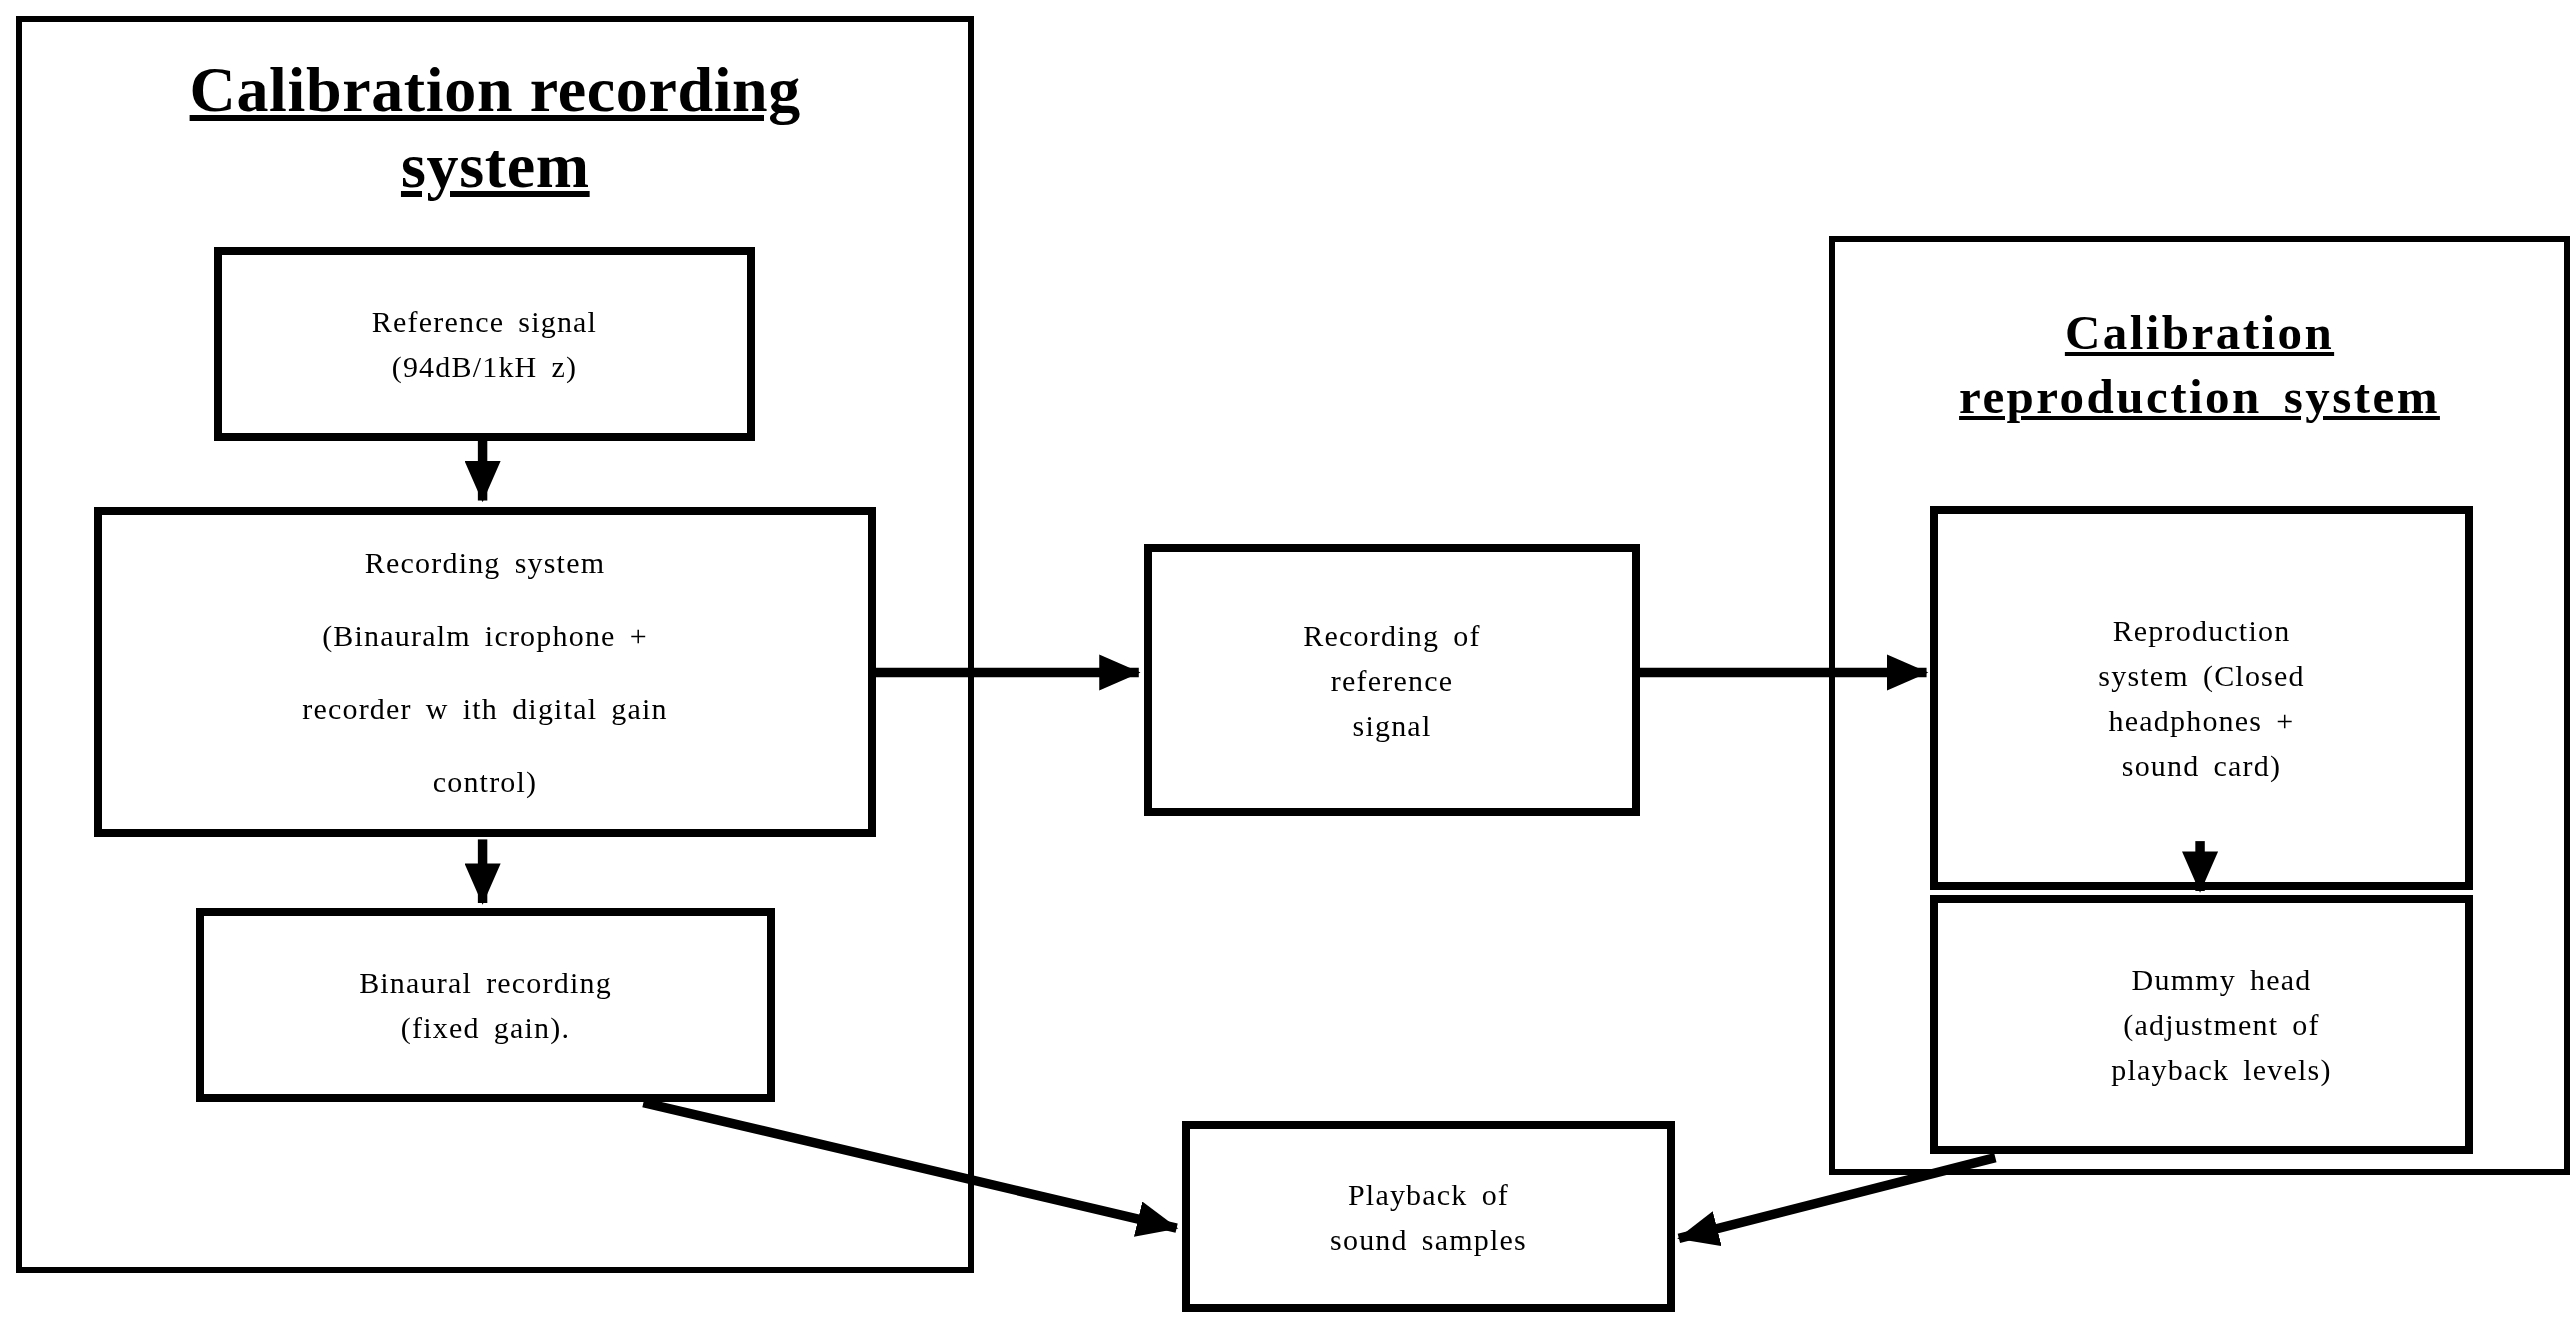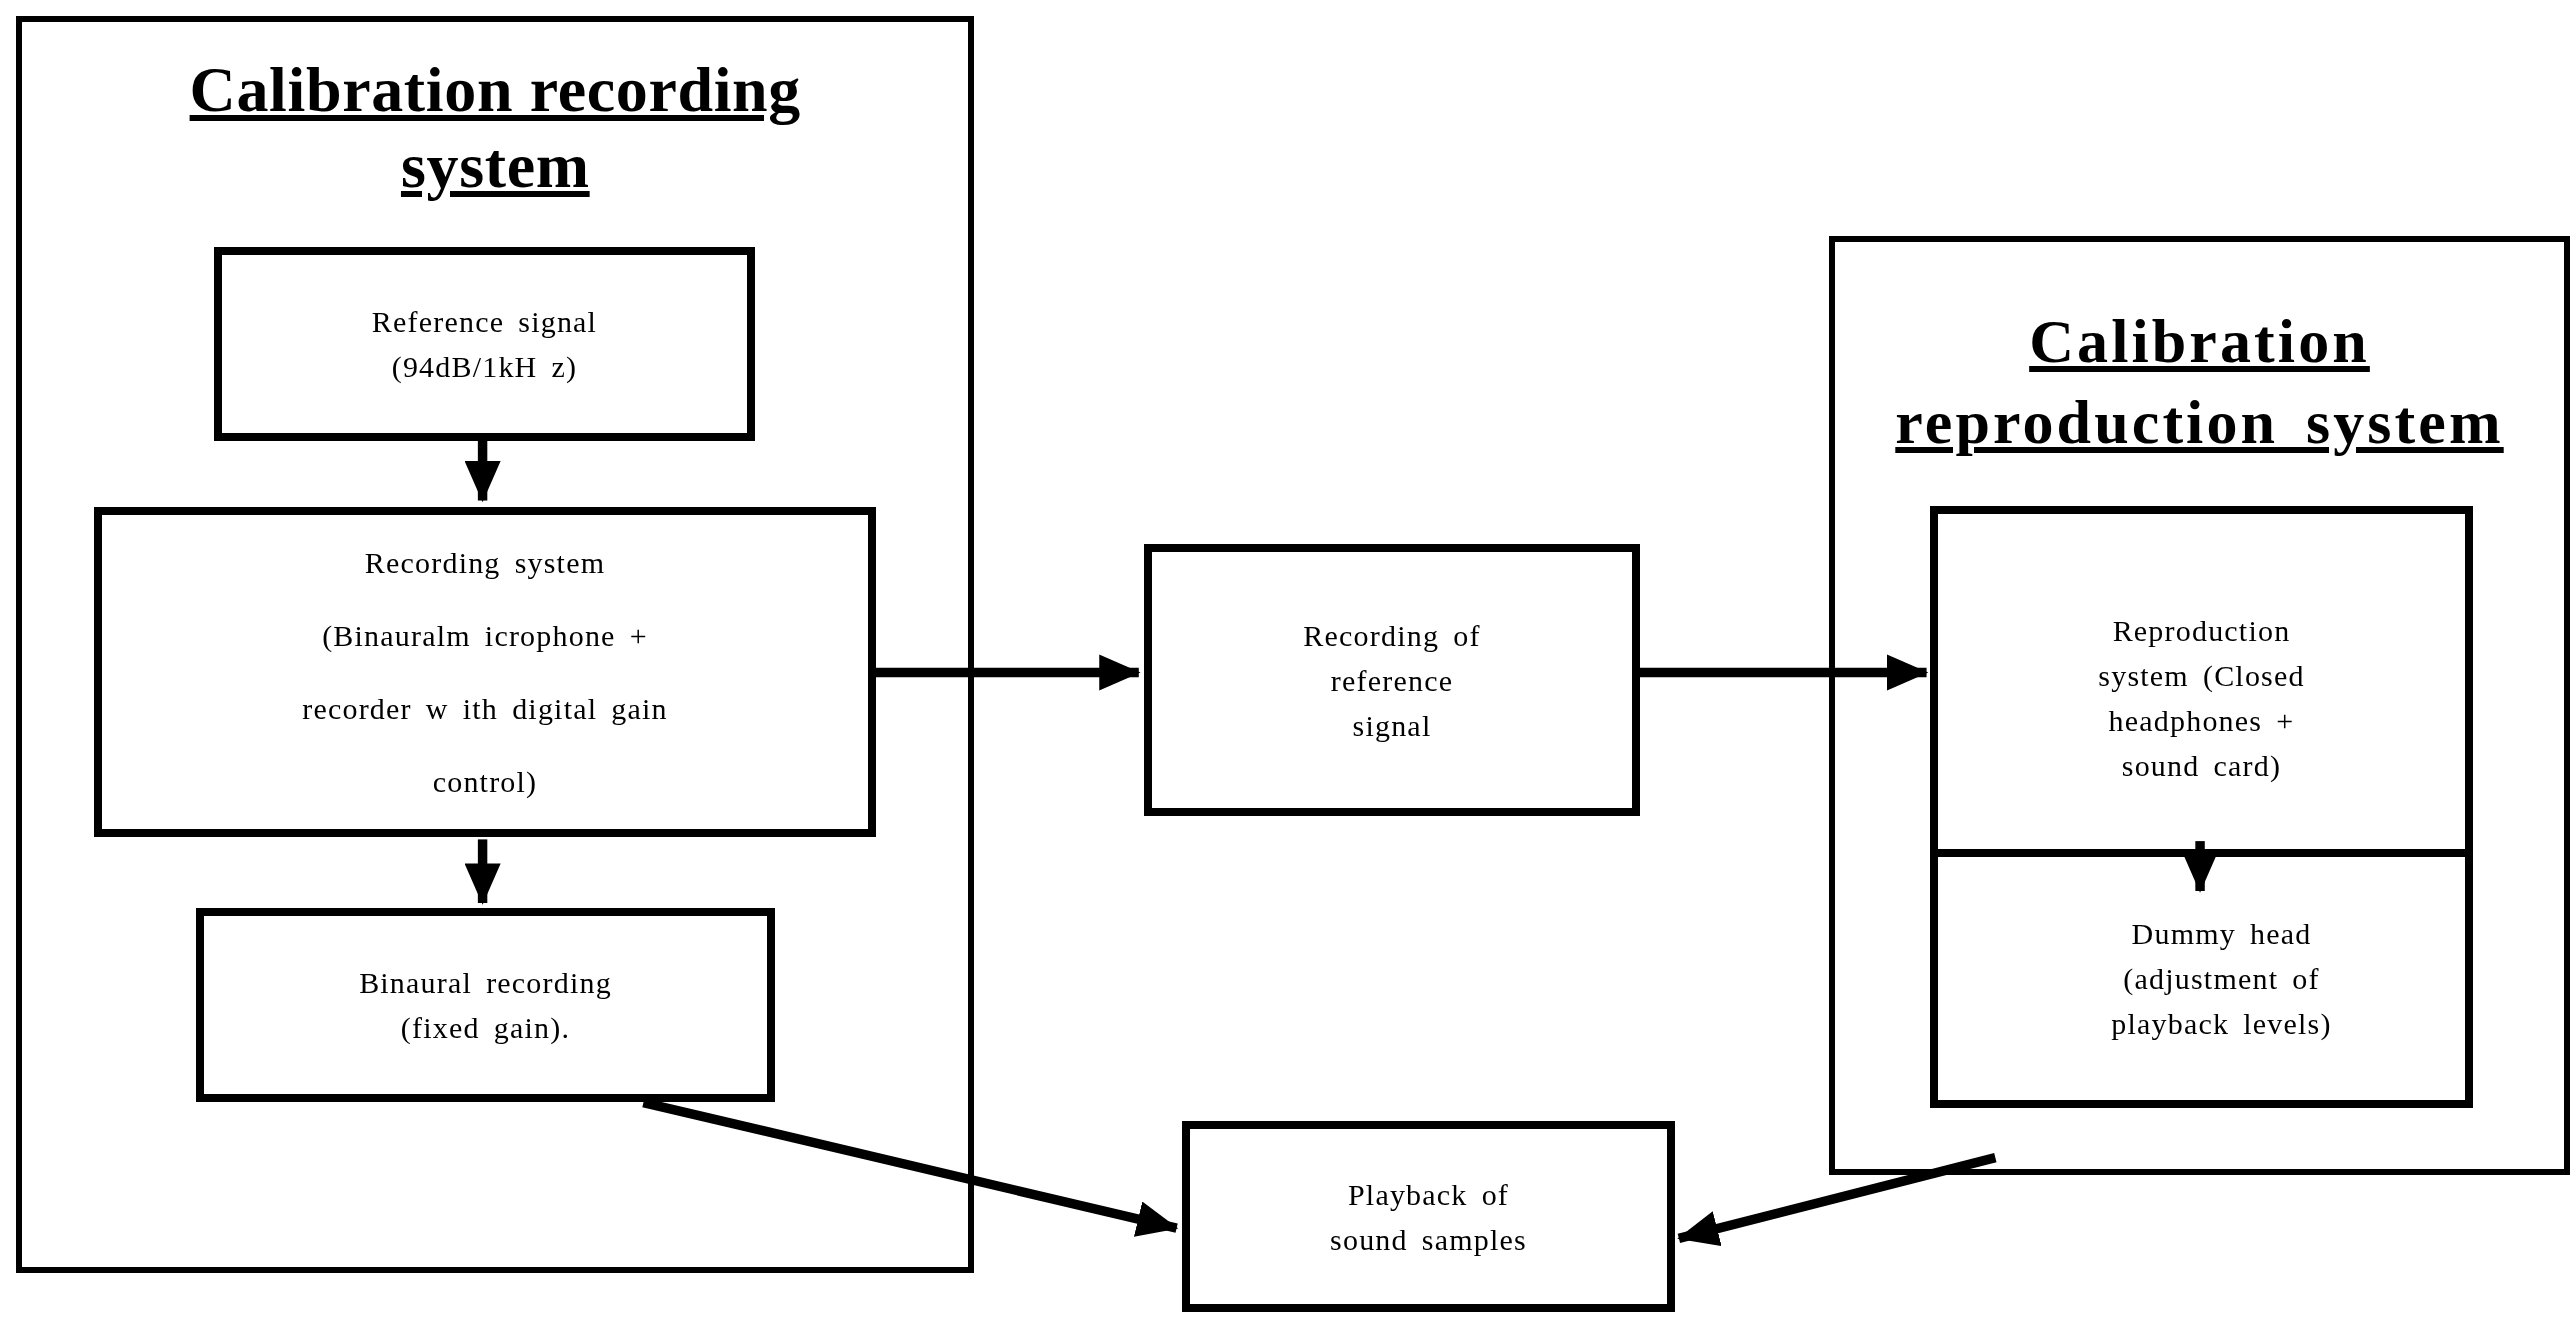--- a/index.html
+++ b/index.html
@@ -46,31 +46,31 @@
     white-space:nowrap;
     text-decoration:underline;
   }
   #title-left{
     left:16.3px;top:52px;width:958px;
     font-size:64px;line-height:1.18;
     letter-spacing:0.01em;
   }
   #title-right{
     left:1829px;top:301px;width:741px;
-    font-size:62px;line-height:1.3;
+    font-size:49px;line-height:1.3;
     font-weight:600;
     letter-spacing:0.05em;
     word-spacing:0.15em;
   }
   #ref-box   {left:214px; top:247px;  width:541px; height:194px;}
   #rec-box   {left:94px; top:507px;  width:782px; height:330px;gap:28px;}
   #bin-box   {left:196px; top:908px; width:579px; height:194px;}
   #mid-box   {left:1144px;top:544px;  width:496px; height:272px;}
   #rep-box   {left:1930px;top:506px;  width:543px; height:384px;}
-  #dum-box   {left:1930px;top:849px; width:543px; height:259px;padding-left:40px;}
+  #dum-box   {left:1930px;top:895px; width:543px; height:259px;padding-left:40px;}
   #play-box  {left:1182px;top:1121px; width:493px; height:191px;}
   #outer-left {left:16.3px;  top:16.3px;  width:958px;height:1257px;}
   #outer-right{left:1829px;top:236px; width:741px; height:939px;}
   #arrow-layer{
     position:absolute;left:0;top:0;width:2576px;height:1321px;
     pointer-events:none;
   }
 </style>
 </head>
 <body>

